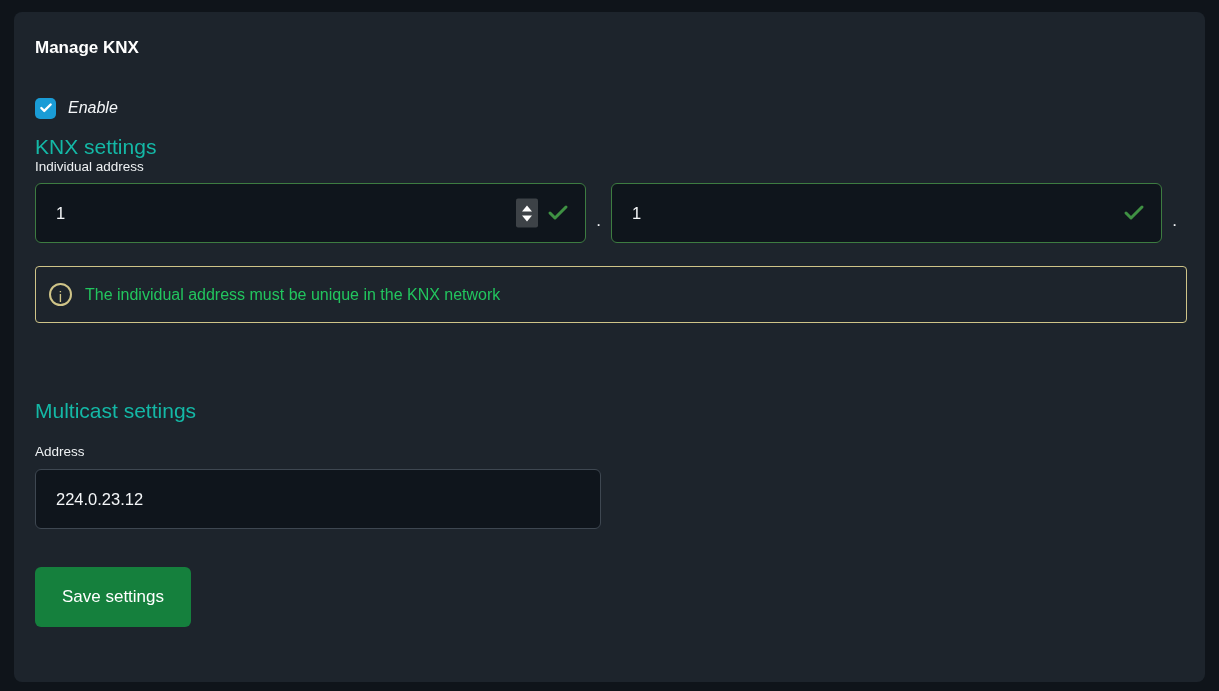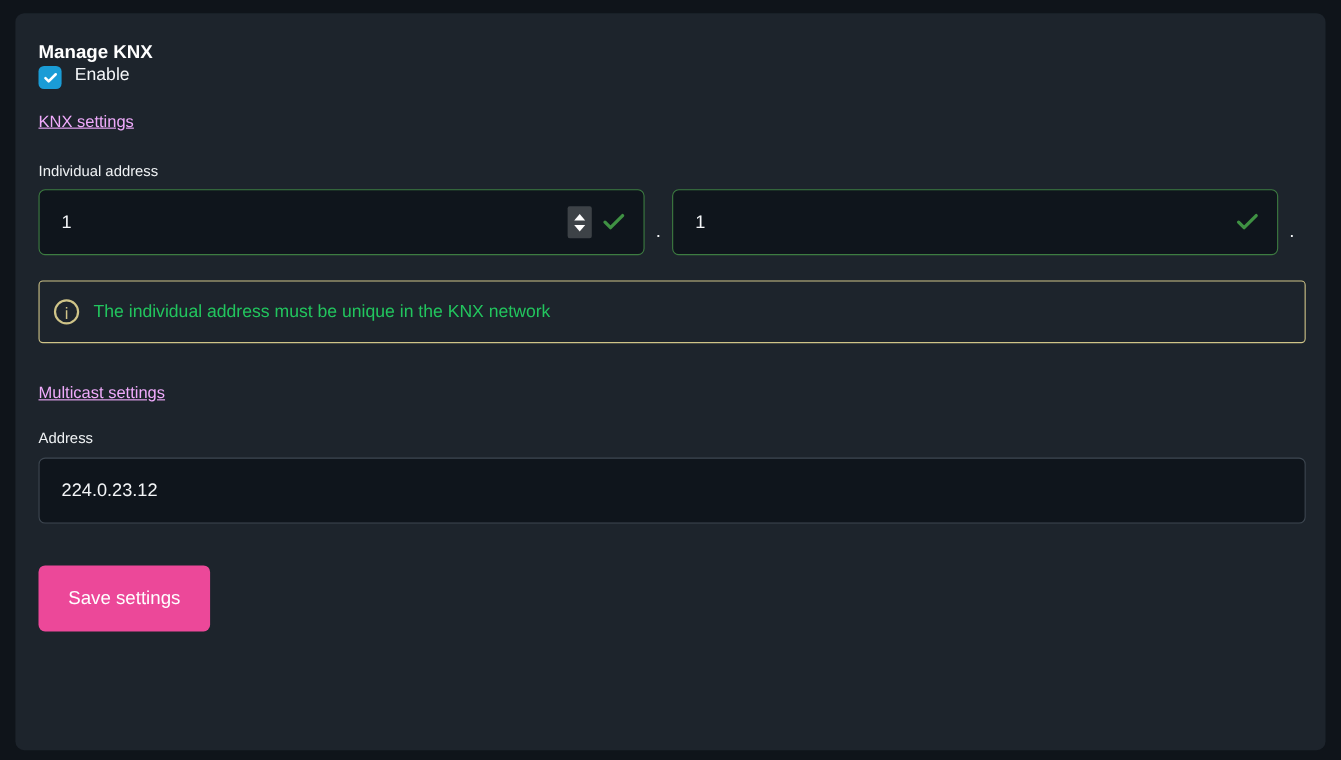--- a/index.html
+++ b/index.html
@@ -17,48 +17,50 @@
     border-radius: 8px;
     padding: 24px 18px 0 21px;
   }
   .page-title {
     font-size: 17px;
     font-weight: 700;
     line-height: 24px;
     color: #ffffff;
   }
   .enable-row {
+    margin-top: 36px;
     display: flex;
+    align-items: center;
     gap: 12px;
     height: 24px;
+    font-style: italic;
   }
   .checkbox {
     width: 21px; height: 21px;
     background: #1a9cd6;
     border-radius: 5px;
     display: flex; align-items: center; justify-content: center;
     cursor: pointer;
     flex: 0 0 auto;
   }
   .enable-label { font-size: 16px; }
   .section-heading {
-    font-size: 15px;
+    font-size: 21px;
     font-weight: 400;
     line-height: 24px;
-    color: #f0abfc;
-    text-decoration: underline;
+    color: #14b8a6;
   }
   .section-heading.knx { margin-top: 15px; }
-  .section-heading.multicast { margin-top: 34px; }
+  .section-heading.multicast { margin-top: 76px; }
   .field-label {
     font-size: 13.5px;
     line-height: 16px;
     color: #eef1f3;
   }
-  .ia-label { margin-top: 25px; }
+  .ia-label { }
   .ia-row {
     margin-top: 8px;
     display: flex;
     align-items: stretch;
     height: 60px;
   }
   .input-wrap { position: relative; flex: 1 1 0; }
   .text-input {
     width: 100%; height: 100%;
     background: #0f151c;
@@ -127,28 +129,28 @@
     color: #cfc488;
     font-size: 15px;
     line-height: 23px;
     text-align: center;
     flex: 0 0 auto;
   }
   .info-text { font-size: 16px; color: #22c55e; }
   .mc-grid {
     margin-top: 21px;
     display: grid;
-    grid-template-columns: 1fr;
+    grid-template-columns: 1fr 1fr;
     column-gap: 20px;
   }
   .mc-field .text-input { margin-top: 9px; }
   .save-button {
     margin-top: 38px;
     width: 156px; height: 60px;
-    background: #ec4899;
+    background: #15803d;
     border: none;
     border-radius: 6px;
     color: #ffffff;
     font-family: "Liberation Sans", "DejaVu Sans", sans-serif;
     font-size: 17px;
     cursor: pointer;
     display: flex; align-items: center; justify-content: center;
   }
 </style>
 </head>

